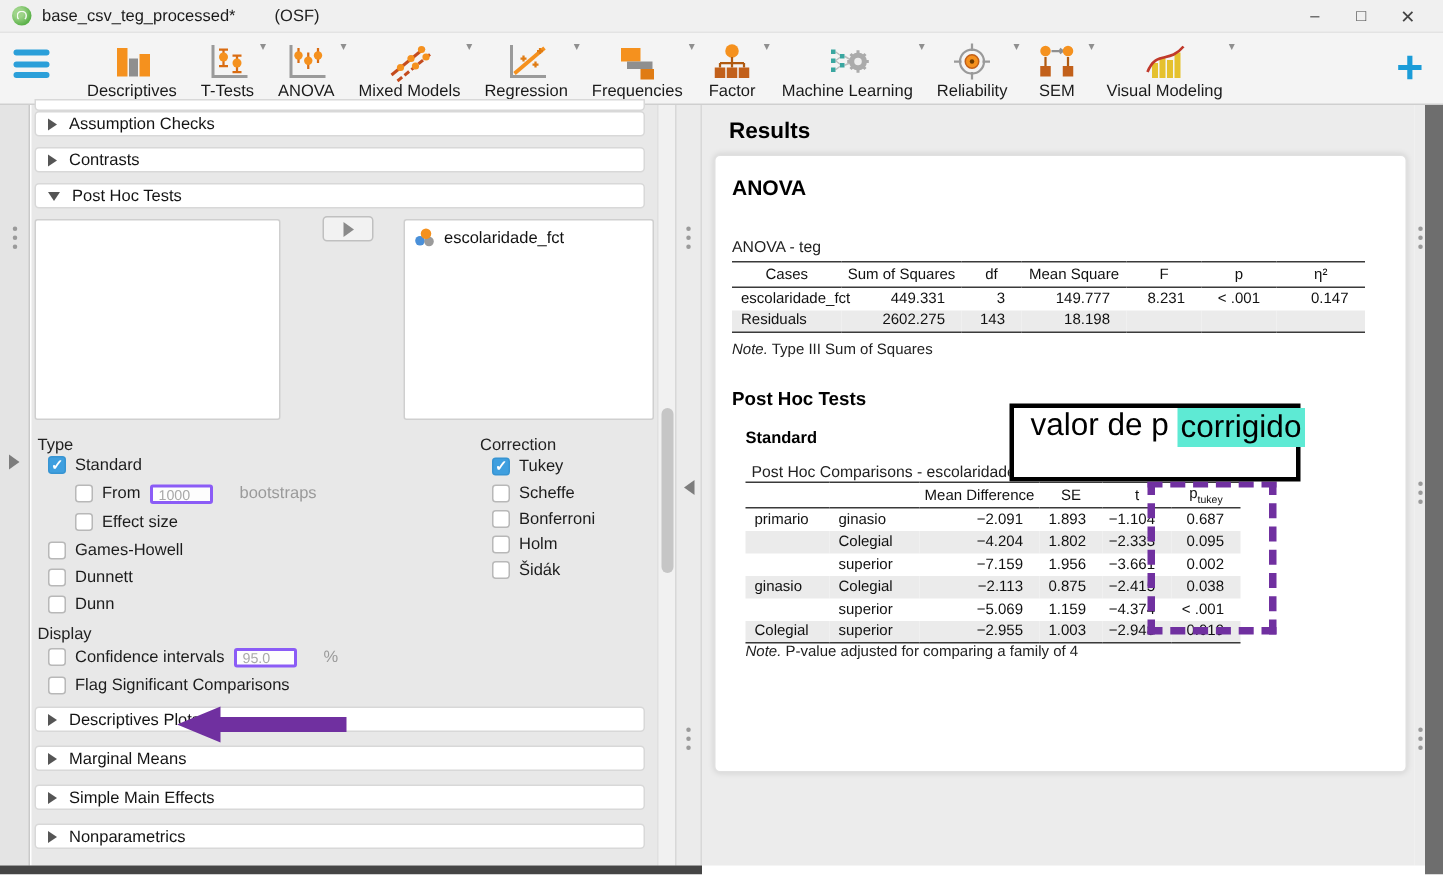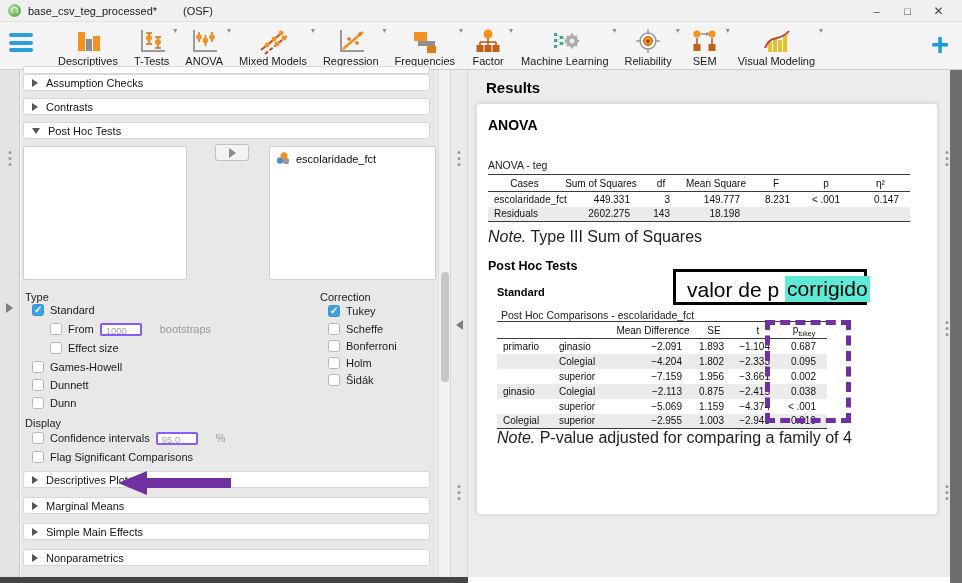--- a/index.html
+++ b/index.html
@@ -91,26 +91,26 @@
   .tbl-title { position:absolute; font-size:10.5px; color:#222; }
   .res-table { position:absolute; border-collapse:collapse; table-layout:fixed; font-size:10px; color:#111; }
   .res-table th { font-weight:normal; border-top:1px solid #3a3a3a; border-bottom:1px solid #3a3a3a;
                   height:17px; text-align:center; padding:0 2px; white-space:nowrap; }
   .res-table td { height:15px; padding:0 2px; white-space:nowrap; overflow:visible; }
   .res-table td.txt { text-align:left; padding-left:6px; }
   .res-table td.num { text-align:right; padding-right:11px; }
   .res-table tr.shaded td { background:#ebebeb; }
   .res-table tbody tr:last-child td { border-bottom:1px solid #3a3a3a; }
   .res-table sub { font-size:7px; }
-  .tbl-note { position:absolute; font-size:16px; color:#222; }
+  .tbl-note { position:absolute; font-size:10px; color:#222; }
   .tbl-note i { font-style:italic; }
   .ph-heading { position:absolute; left:11px; top:155px; font-size:12.5px; font-weight:bold; color:#000; }
   .ph-sub { position:absolute; left:20px; top:182px; font-size:11px; font-weight:bold; color:#000; }
-  .annotation-box { position:absolute; left:196px; top:165px; width:194px; height:36px; background:#fff;
-                    border:3px solid #000; display:flex; align-items:flex-end; padding-left:11px;
+  .annotation-box { position:absolute; left:196px; top:165px; width:194px; height:52px; background:#fff;
+                    border:3px solid #000; display:flex; align-items:flex-start; padding-left:11px;
                     font-size:21px; color:#000; z-index:5; white-space:pre; }
   .annotation-box .hl { background:#5eead4; padding:1px 2px; }
   .dash-rect { position:absolute; left:288px; top:216px; width:86px; height:103px;
                border:5px dashed #7030a0; z-index:4; }
 </style>
 </head>
 <body>
 
 <div class="titlebar">
   <span class="app-icon"></span>

